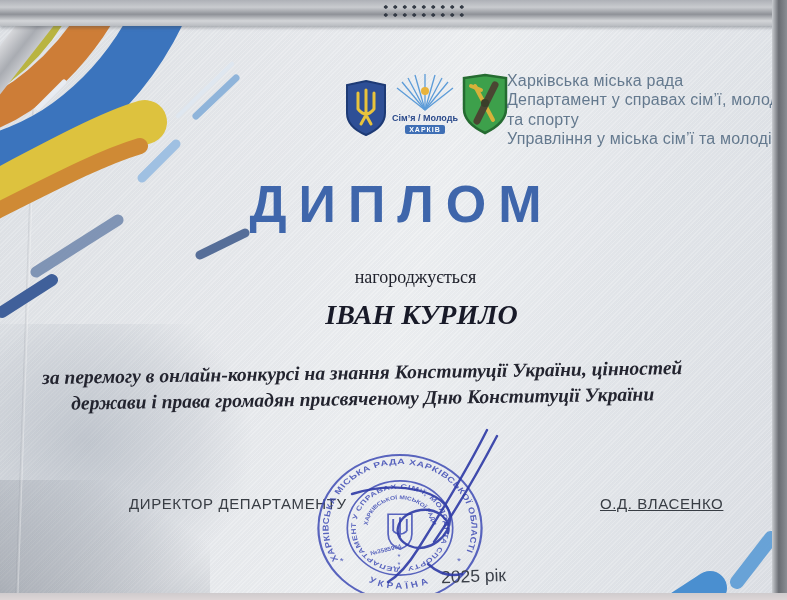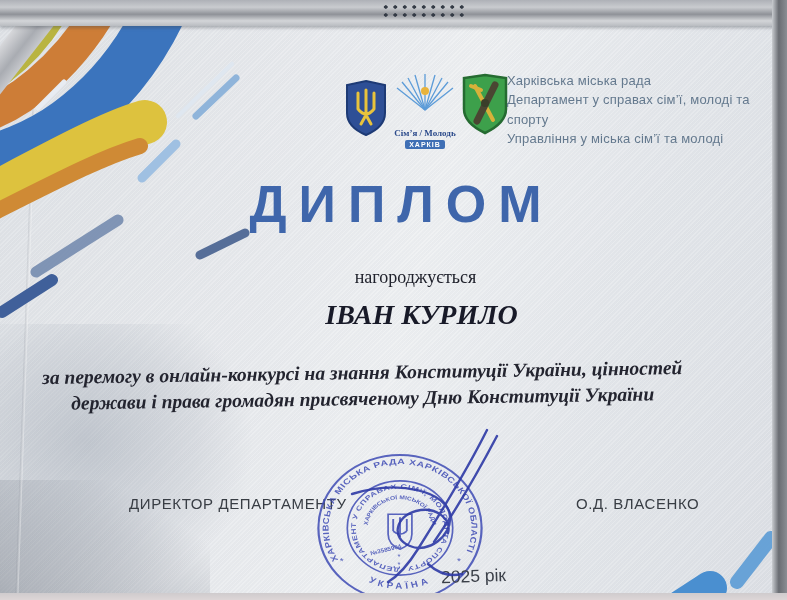--- a/index.html
+++ b/index.html
@@ -26,45 +26,45 @@
   .frame-mitre{position:absolute;left:-46px;top:18px;width:150px;height:30px;z-index:39;
          transform:rotate(-52deg);
          background:linear-gradient(to bottom,#d7d8db,#a9acb2 60%,#c7c9cd);}
   .frame-right{position:absolute;right:0;top:0;width:15px;height:600px;z-index:40;
          background:linear-gradient(to right,#c9ccd0,#6a6d73 45%,#8a8d93);}
   .frame-bottom{position:absolute;left:0;bottom:0;width:787px;height:7px;z-index:41;
          background:linear-gradient(to bottom,#cfcbcd,#ddd6d7);}
   
   .hdr-logos{position:absolute;top:45px;left:340px;z-index:5;}
   .hdr-text{position:absolute;top:47px;left:507px;width:280px;z-index:5;
-            color:#64798e;font-size:13px;line-height:19.3px;letter-spacing:.2px;}
+            color:#64798e;font-size:16px;line-height:19.3px;letter-spacing:.2px;}
   .emblem{position:absolute;}
-  .fy-label{font-size:9px;font-weight:bold;color:#2b4a8b;text-align:center;margin-top:16px;font-family:Liberation Serif, serif;}
+  .fy-label{font-size:9px;font-weight:bold;color:#2b4a8b;text-align:center;margin-top:1px;}
   .fy-badge{display:block;margin:2px auto 0;width:40px;text-align:center;background:#3f6fb5;color:#fff;
             font-size:7px;font-weight:bold;letter-spacing:1px;padding:1px 0;border-radius:2px;}
   
   .title{position:absolute;left:0;right:0;top:150px;text-align:center;z-index:6;
          transform:translateX(14px);
          color:#3f66ab;font-size:52px;font-weight:700;letter-spacing:12px;}
   .award-label{position:absolute;left:0;right:0;top:243px;text-align:center;z-index:6;
          transform:translateX(28px);
          font-family:"Liberation Serif",serif;font-size:18px;color:#20222c;}
   .recipient{position:absolute;left:0;right:0;top:275px;text-align:center;z-index:6;
          transform:translateX(34px);
          font-family:"Liberation Serif",serif;font-style:italic;font-weight:bold;
          font-size:28px;color:#181a28;}
   .citation{position:absolute;left:0;right:0;top:336px;text-align:center;z-index:6;
          transform:translateX(-25px) rotate(-.9deg);
          font-family:"Liberation Serif",serif;font-style:italic;font-weight:bold;
          font-size:19.5px;line-height:25.5px;color:#23242f;}
   
   .director{position:absolute;left:129px;top:471px;z-index:6;
          font-size:15px;letter-spacing:.6px;color:#383d44;}
-  .signer{position:absolute;left:576px;top:471px;z-index:6;
-         font-size:15px;letter-spacing:.6px;color:#383d44;}
+  .signer{position:absolute;left:600px;top:471px;z-index:6;
+         font-size:15px;letter-spacing:.6px;color:#383d44;text-decoration:underline;}
   .year{position:absolute;left:441px;top:542px;z-index:9;transform:rotate(-2deg);
          font-size:17.5px;color:#3b4049;}
   .stamp-wrap{position:absolute;left:315px;top:428px;z-index:8;opacity:.85;filter:blur(.3px);}
   .sig-wrap{position:absolute;left:330px;top:395px;z-index:10;}
   .deco{position:absolute;z-index:2;}
 </style>
 </head>
 <body>
 
 <div id="photo">

